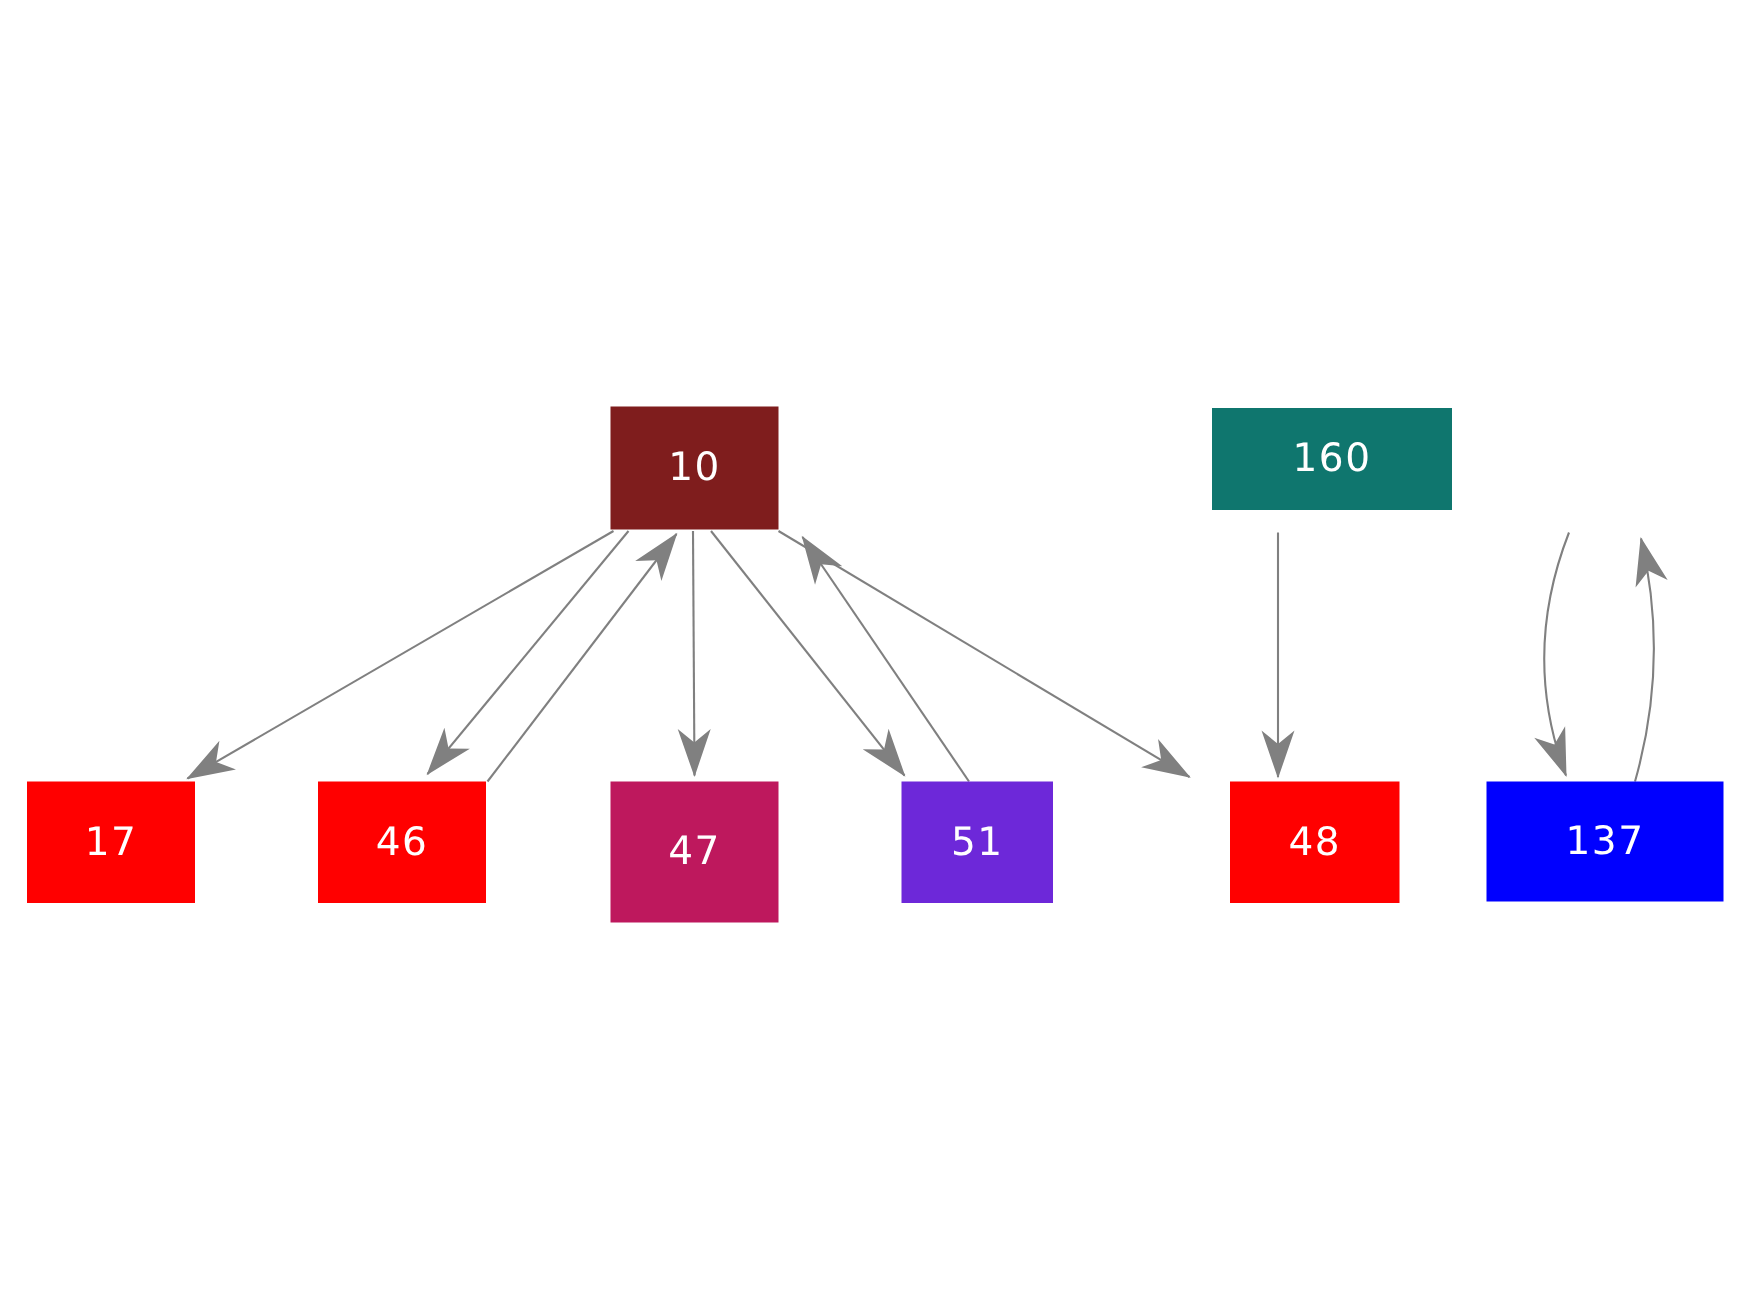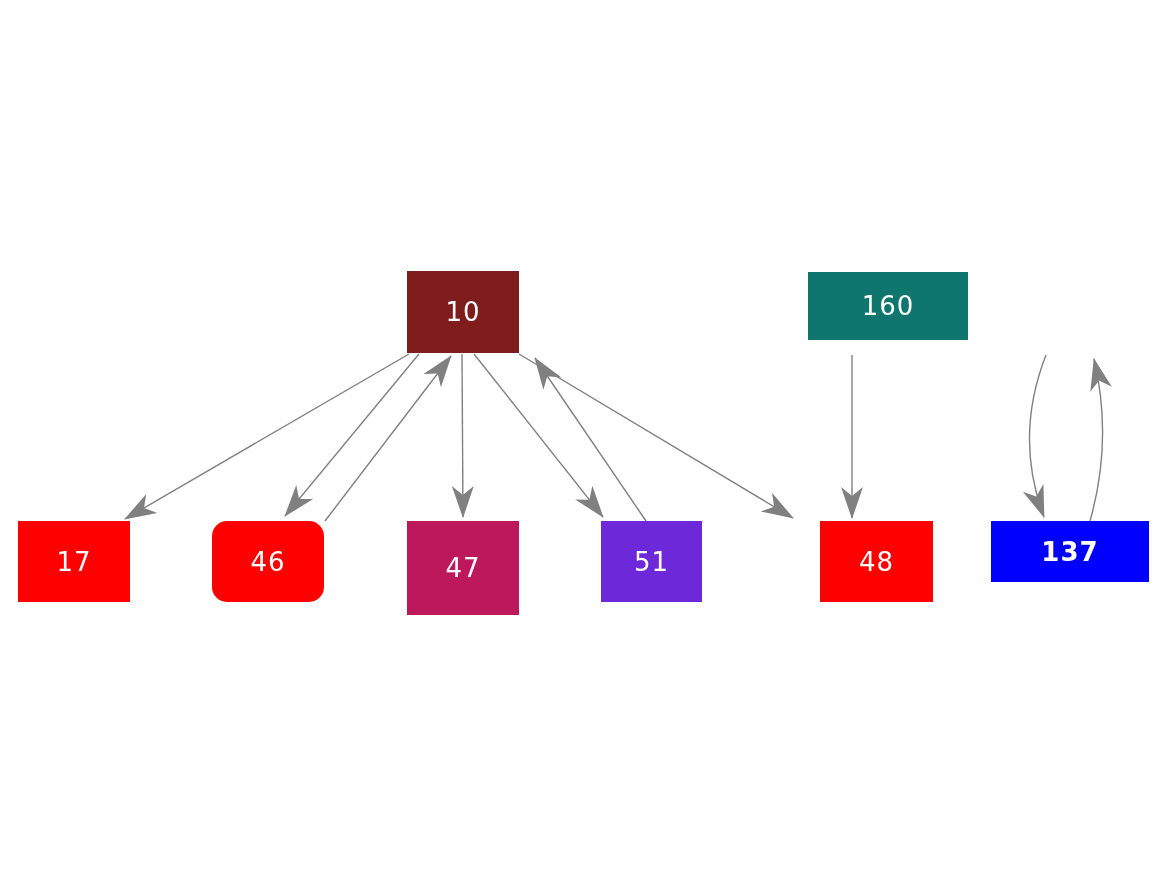--- a/index.html
+++ b/index.html
@@ -66,29 +66,29 @@
 
   <div class="node" style="left: 407px; top: 271px; width: 112px; height: 82px; background: #7f1d1d;">
     <span class="node-label">10</span>
   </div>
   <div class="node" style="left: 772px; top: 272px; width: 160px; height: 68px; background: #0f766e; margin-left: 36px;">
     <span class="node-label">160</span>
   </div>
   <div class="node" style="left: 18px; top: 521px; width: 112px; height: 81px; background: rgb(255, 0, 0); text-align: center;">
     <span class="node-label">17</span>
   </div>
-  <div class="node" style="left: 212px; top: 521px; width: 112px; height: 81px; background: rgb(255, 0, 0); border-radius: 15px;">
+  <div class="node" style="left: 212px; top: 521px; width: 112px; height: 81px; background: rgb(255, 0, 0);">
     <span class="node-label">46</span>
   </div>
   <div class="node" style="left: 407px; top: 521px; width: 112px; height: 94px; background: #be185d;">
     <span class="node-label">47</span>
   </div>
   <div class="node" style="left: 601px; top: 521px; width: 101px; height: 81px; background: #6d28d9;">
     <span class="node-label">51</span>
   </div>
   <div class="node" style="left: 796px; top: 521px; width: 113px; height: 81px; background: rgb(255, 0, 0); margin-left: 24px;">
     <span class="node-label">48</span>
   </div>
-  <div class="node" style="left: 991px; top: 521px; width: 158px; height: 61px; background: rgb(0, 0, 255); font-weight: bold;">
+  <div class="node" style="left: 991px; top: 521px; width: 158px; height: 80px; background: rgb(0, 0, 255);">
     <span class="node-label">137</span>
   </div>
 
 </div>
 
 </body></html>

